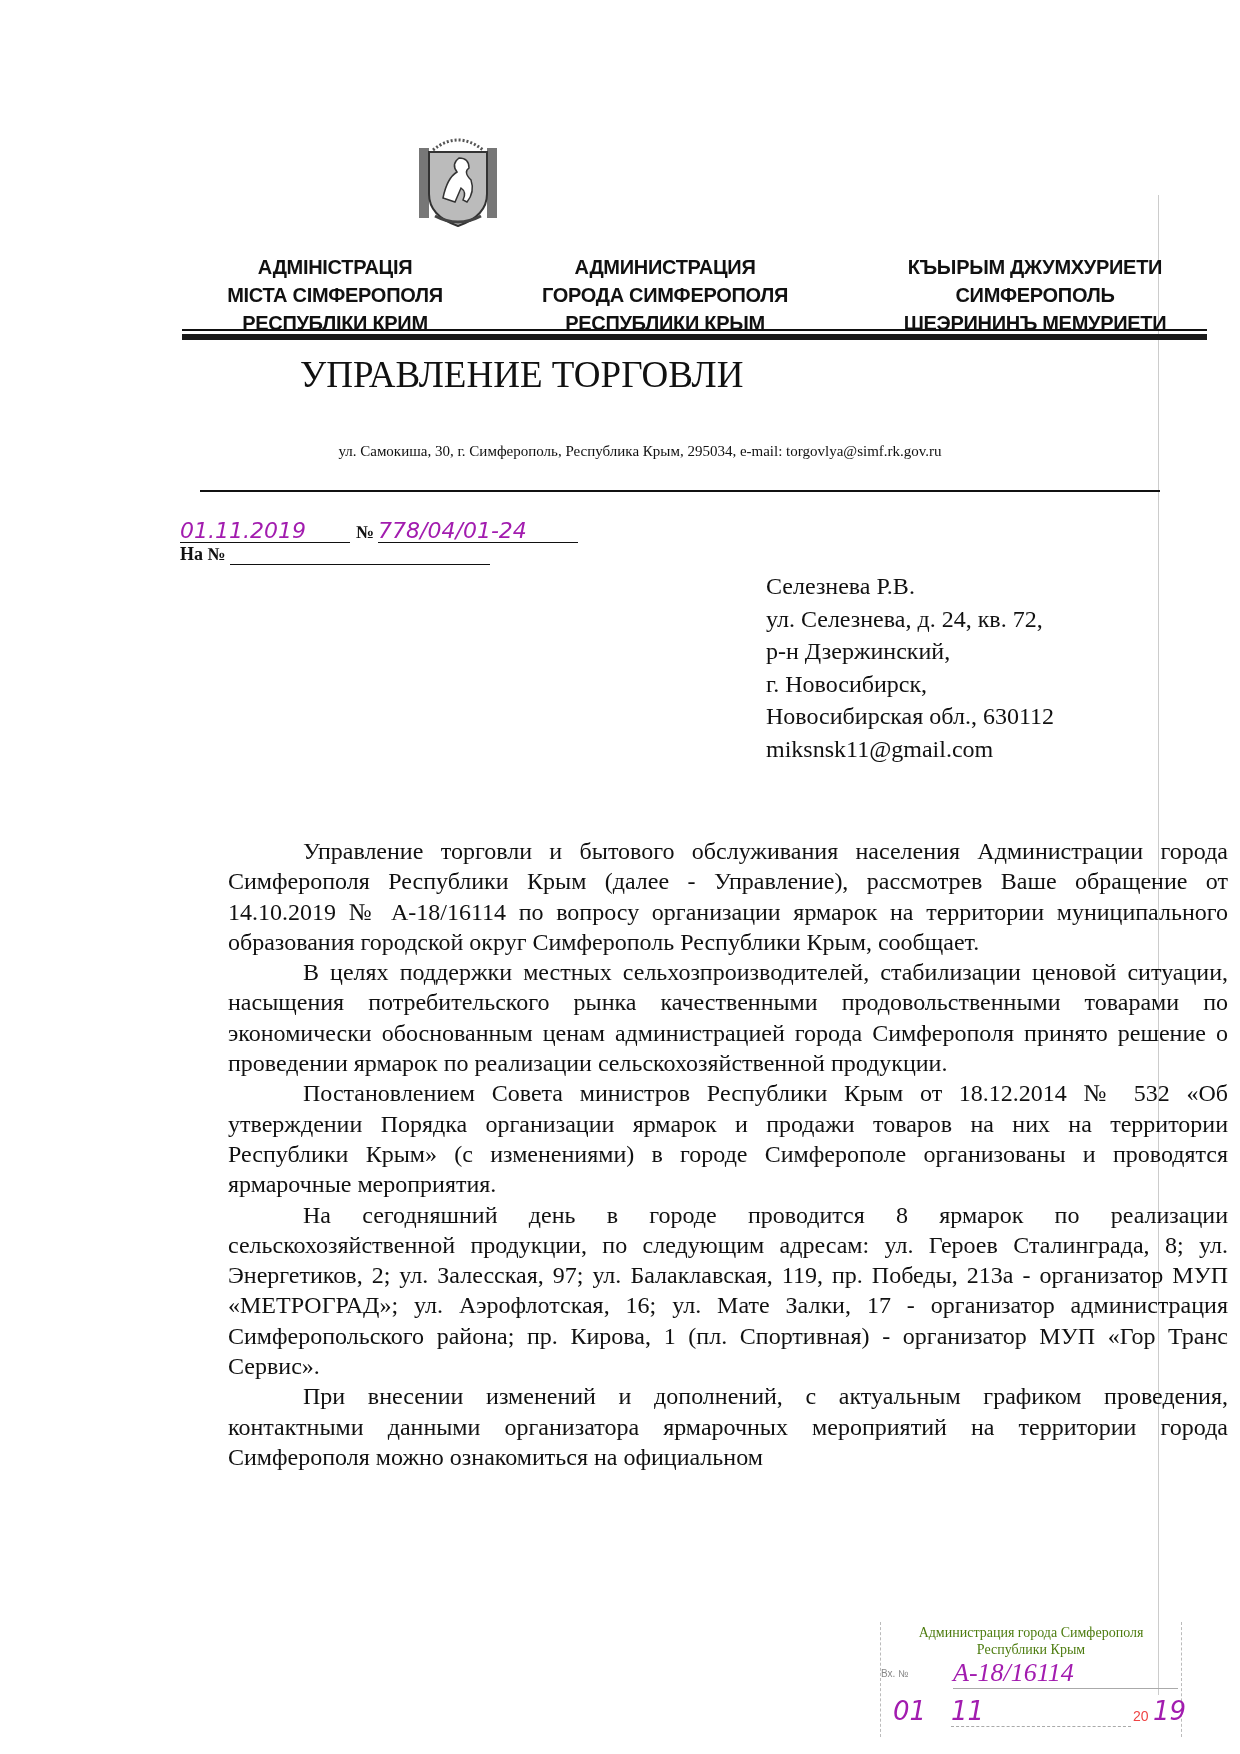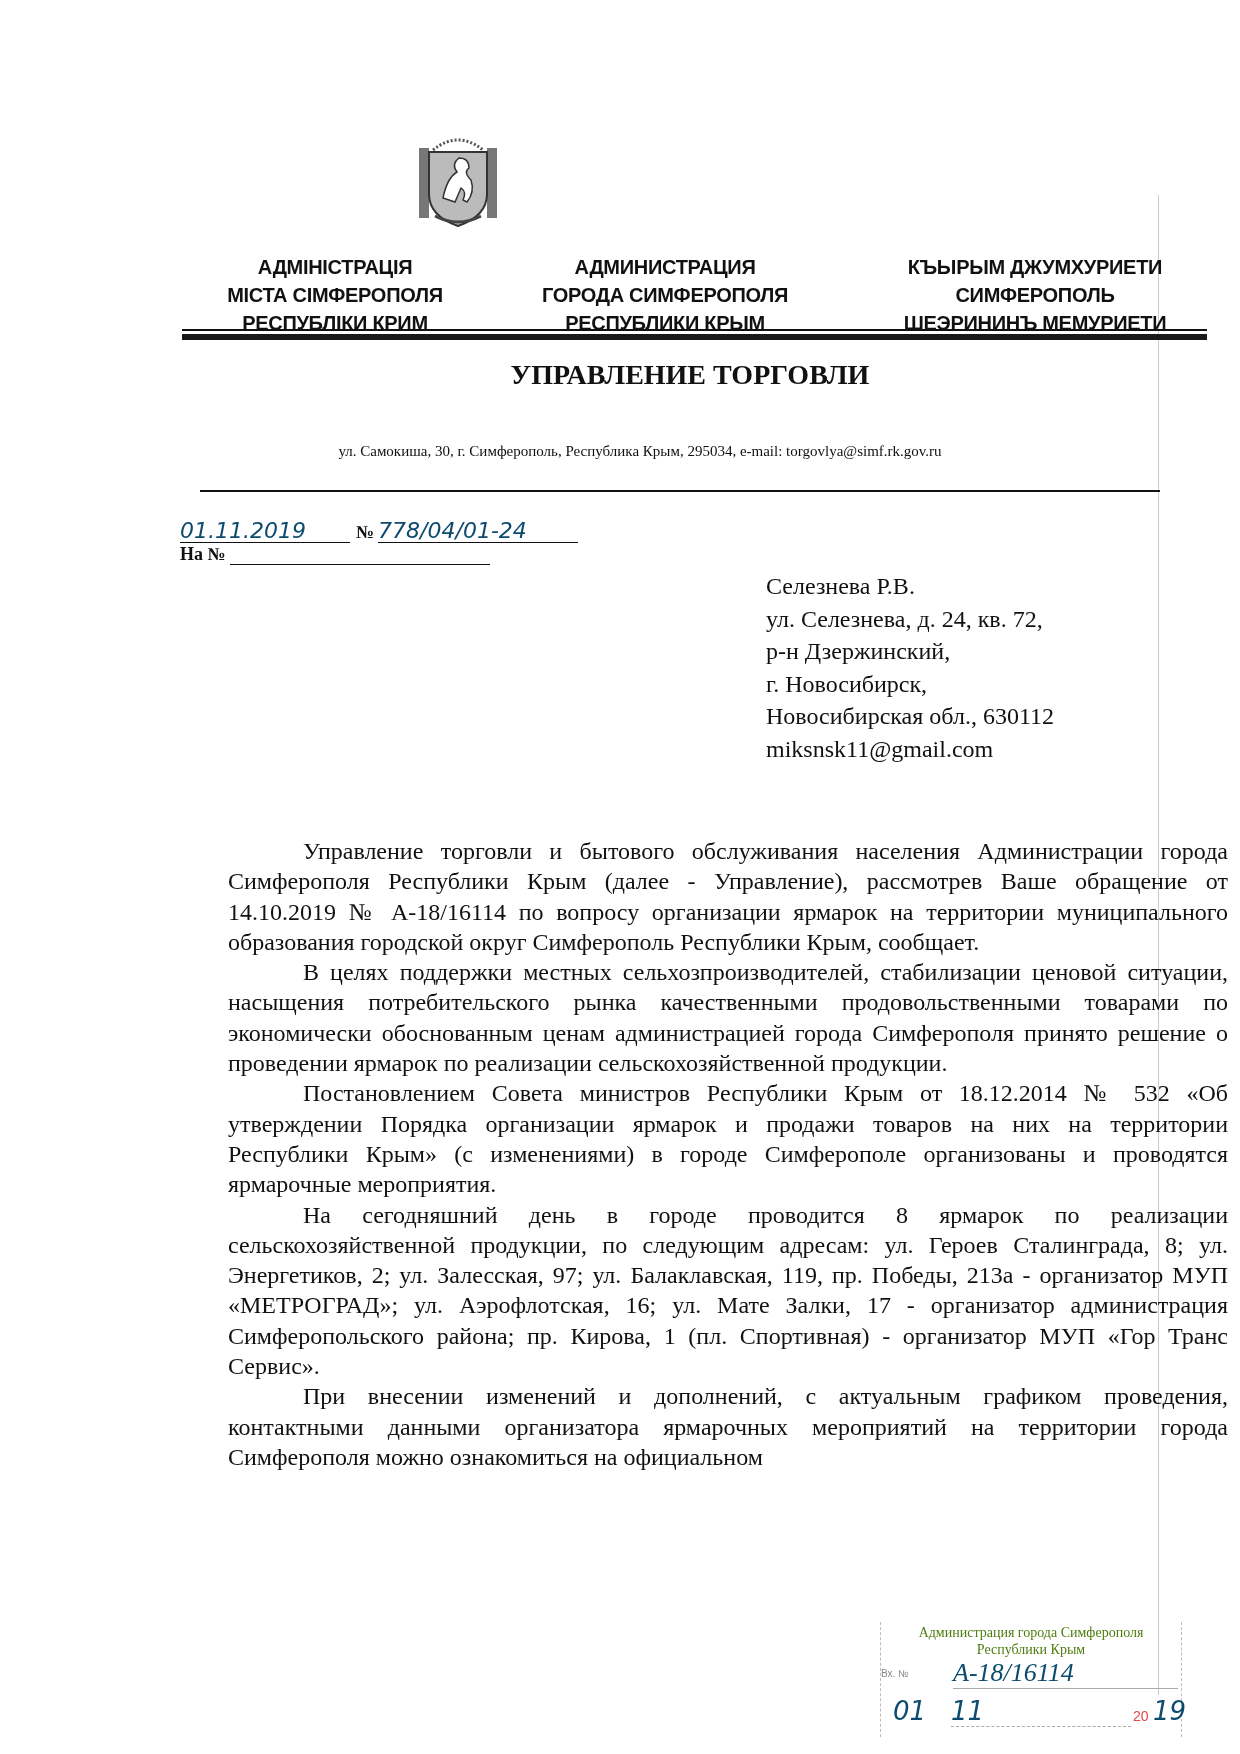--- a/index.html
+++ b/index.html
@@ -1,31 +1,31 @@
 <!DOCTYPE html>
 <html><head>
 <meta charset="utf-8">
 <style>
   html, body { margin: 0; padding: 0; background: #ffffff; }
   body { width: 1240px; height: 1754px; position: relative; overflow: hidden; color: #111; }
   .serif { font-family: "Liberation Serif", "DejaVu Serif", serif; }
   .sans { font-family: "Liberation Sans", "DejaVu Sans", sans-serif; }
-  .hand { font-family: "DejaVu Sans", sans-serif; font-style: italic; color: #0c4a6e; }
+  .hand { font-family: "DejaVu Sans", sans-serif; font-style: italic; color: #a21caf; }
 
   #emblem { position: absolute; left: 413px; top: 128px; width: 90px; height: 102px; }
 
   .head-col { position: absolute; top: 225px; text-align: center; font-weight: bold; font-size: 20px; line-height: 28px; letter-spacing: -0.3px; margin-top: 28px; }
   #col-uk { left: 180px; width: 310px; }
   #col-ru { left: 505px; width: 320px; }
   #col-crh { left: 855px; width: 360px; }
 
   .rule-thin { position: absolute; left: 182px; width: 1025px; height: 2px; background: #111; top: 329px; }
   .rule-thick { position: absolute; left: 182px; width: 1025px; height: 6px; background: #1a1a1a; top: 334px; }
 
-  #dept-title { position: absolute; left: 300px; width: 780px; top: 358px; text-align: center; font-weight: bold; font-size: 28px; line-height: 34px; }
+  #dept-title { position: absolute; left: 300px; width: 780px; top: 358px; font-weight: normal; font-size: 37px; line-height: 34px; }
   #dept-address { position: absolute; left: 200px; width: 880px; top: 443px; text-align: center; font-size: 15px; }
   .rule-sub { position: absolute; left: 200px; width: 960px; height: 2px; background: #111; top: 490px; }
 
   #outgoing { position: absolute; left: 180px; top: 520px; font-size: 18px; }
   .hw-line { display: inline-block; border-bottom: 1.5px solid #111; font-size: 22px; line-height: 22px; }
   #out-date { width: 170px; }
   #out-num { width: 200px; }
   #num-sign { font-weight: bold; font-size: 18px; margin: 0 4px 0 6px; }
   #ref-row { position: absolute; left: 180px; top: 544px; font-size: 18px; font-weight: bold; }
   #ref-line { display: inline-block; width: 260px; border-bottom: 1.5px solid #111; height: 18px; vertical-align: bottom; }

